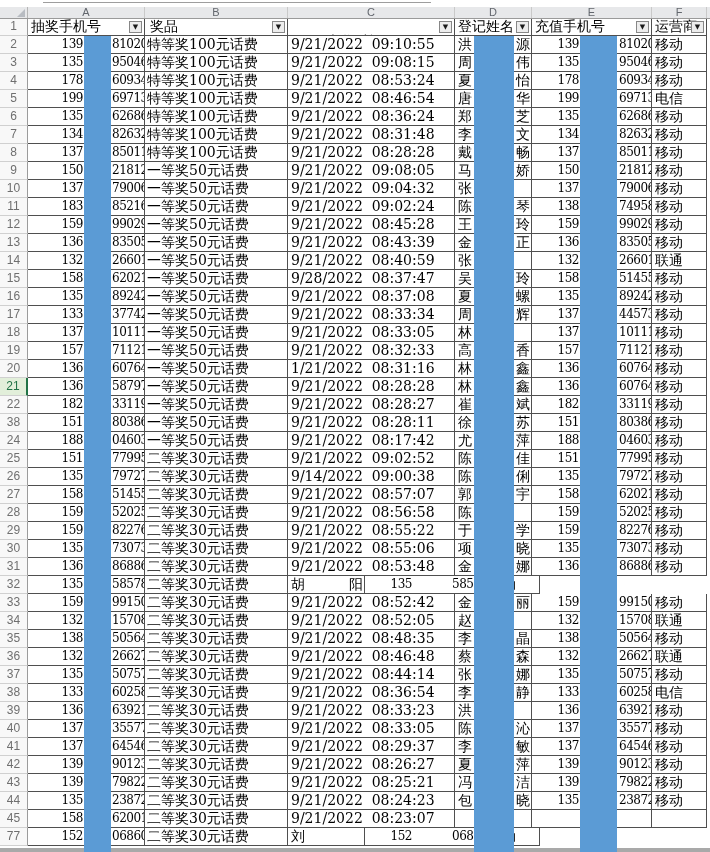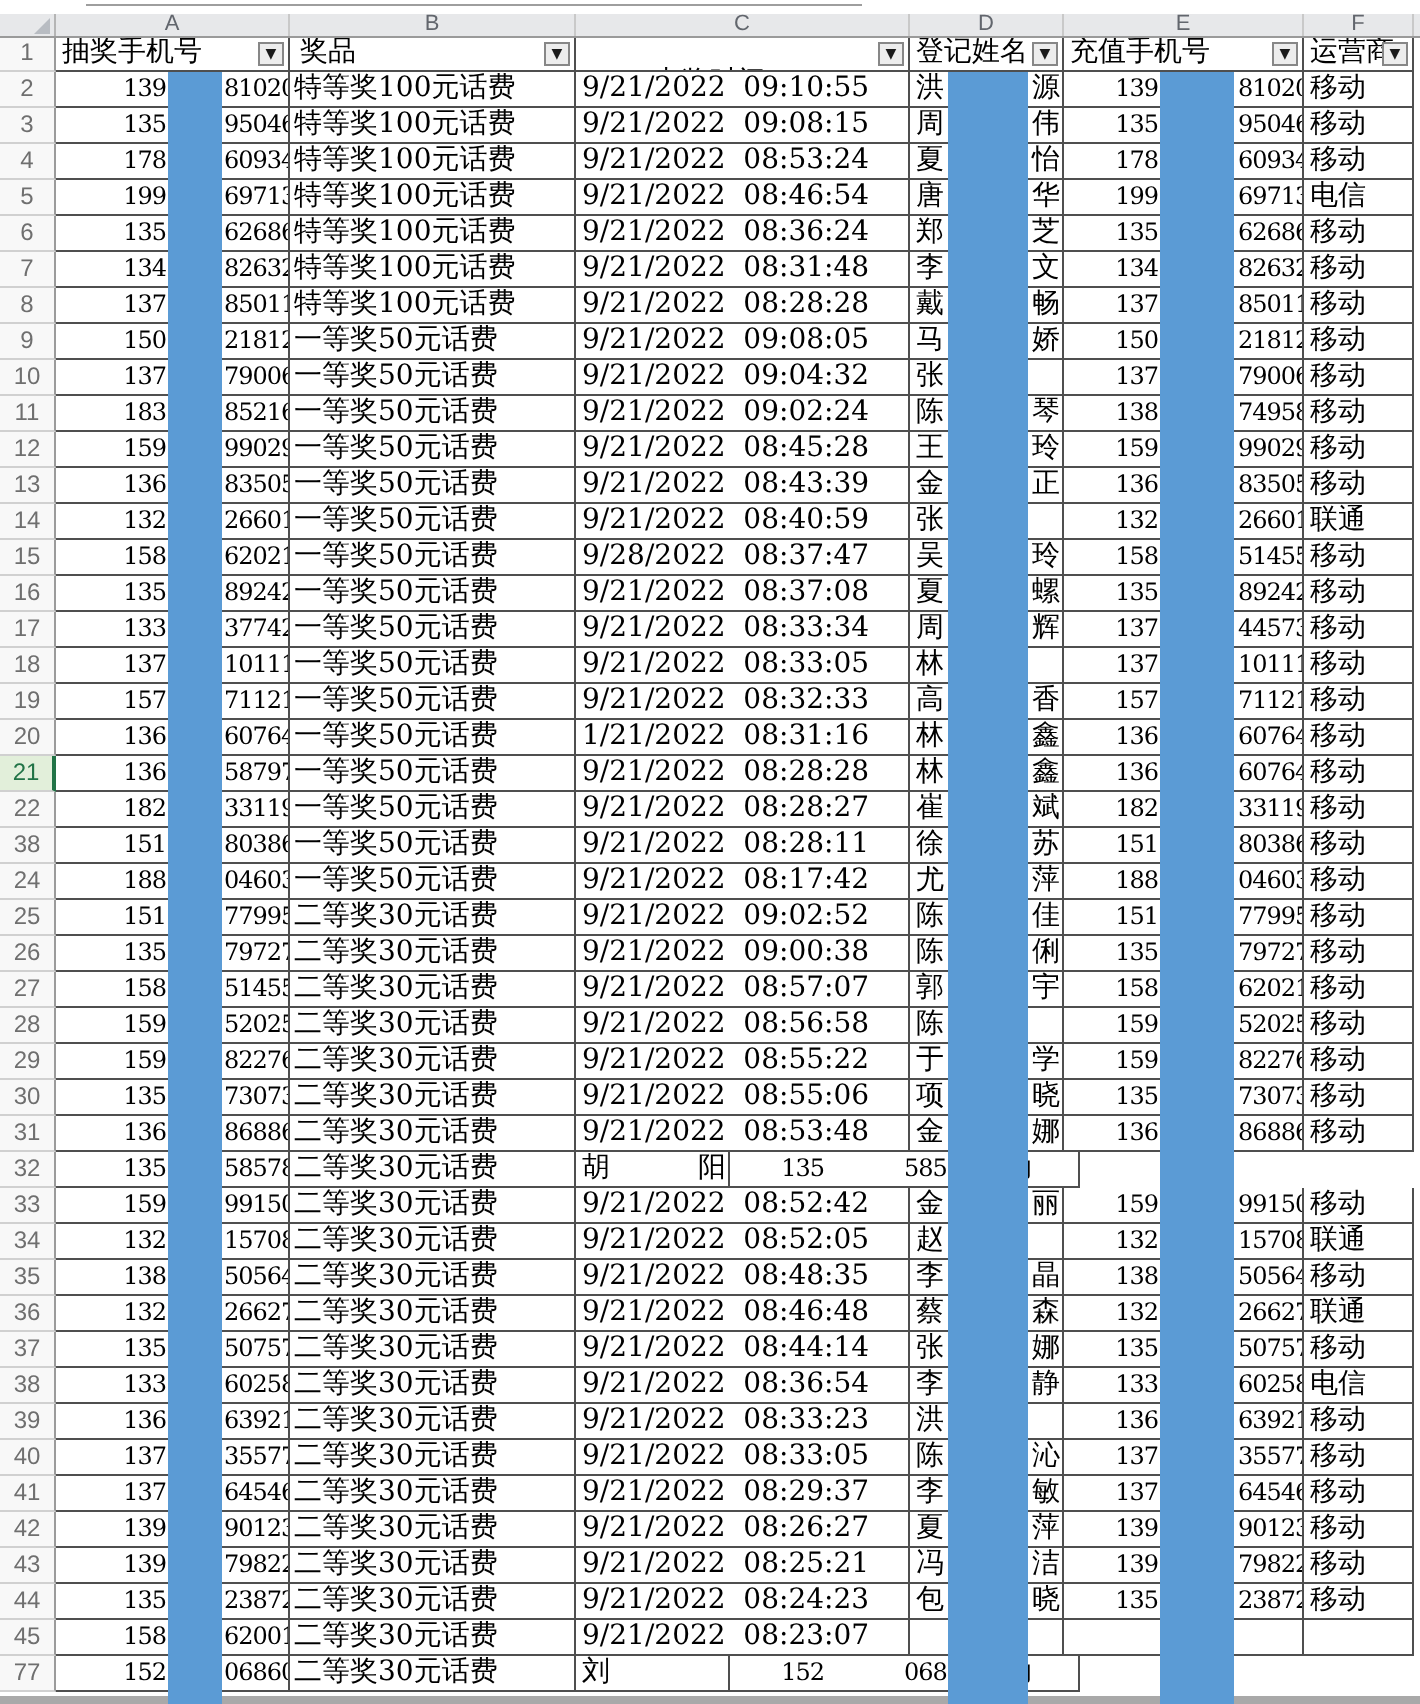--- a/index.html
+++ b/index.html
@@ -578,21 +578,21 @@
       <div class="cell cf">移动</div>
       <div class="cell sliver"></div>
     </div>
       <div class="row">
       <div class="cell rowhdr">26</div>
       <div class="cell ca">
         <span class="pre">135</span>
         <span class="suf">79727</span>
       </div>
       <div class="cell cb">二等奖30元话费</div>
-      <div class="cell cc">9/21/2022  09:00:38</div>
+      <div class="cell cc">9/14/2022  09:00:38</div>
       <div class="cell cd">
         <span class="n1">陈</span>
         <span class="n2">俐</span>
       </div>
       <div class="cell ce">
         <span class="pre">135</span>
         <span class="suf">79727</span>
       </div>
       <div class="cell cf">移动</div>
       <div class="cell sliver"></div>

